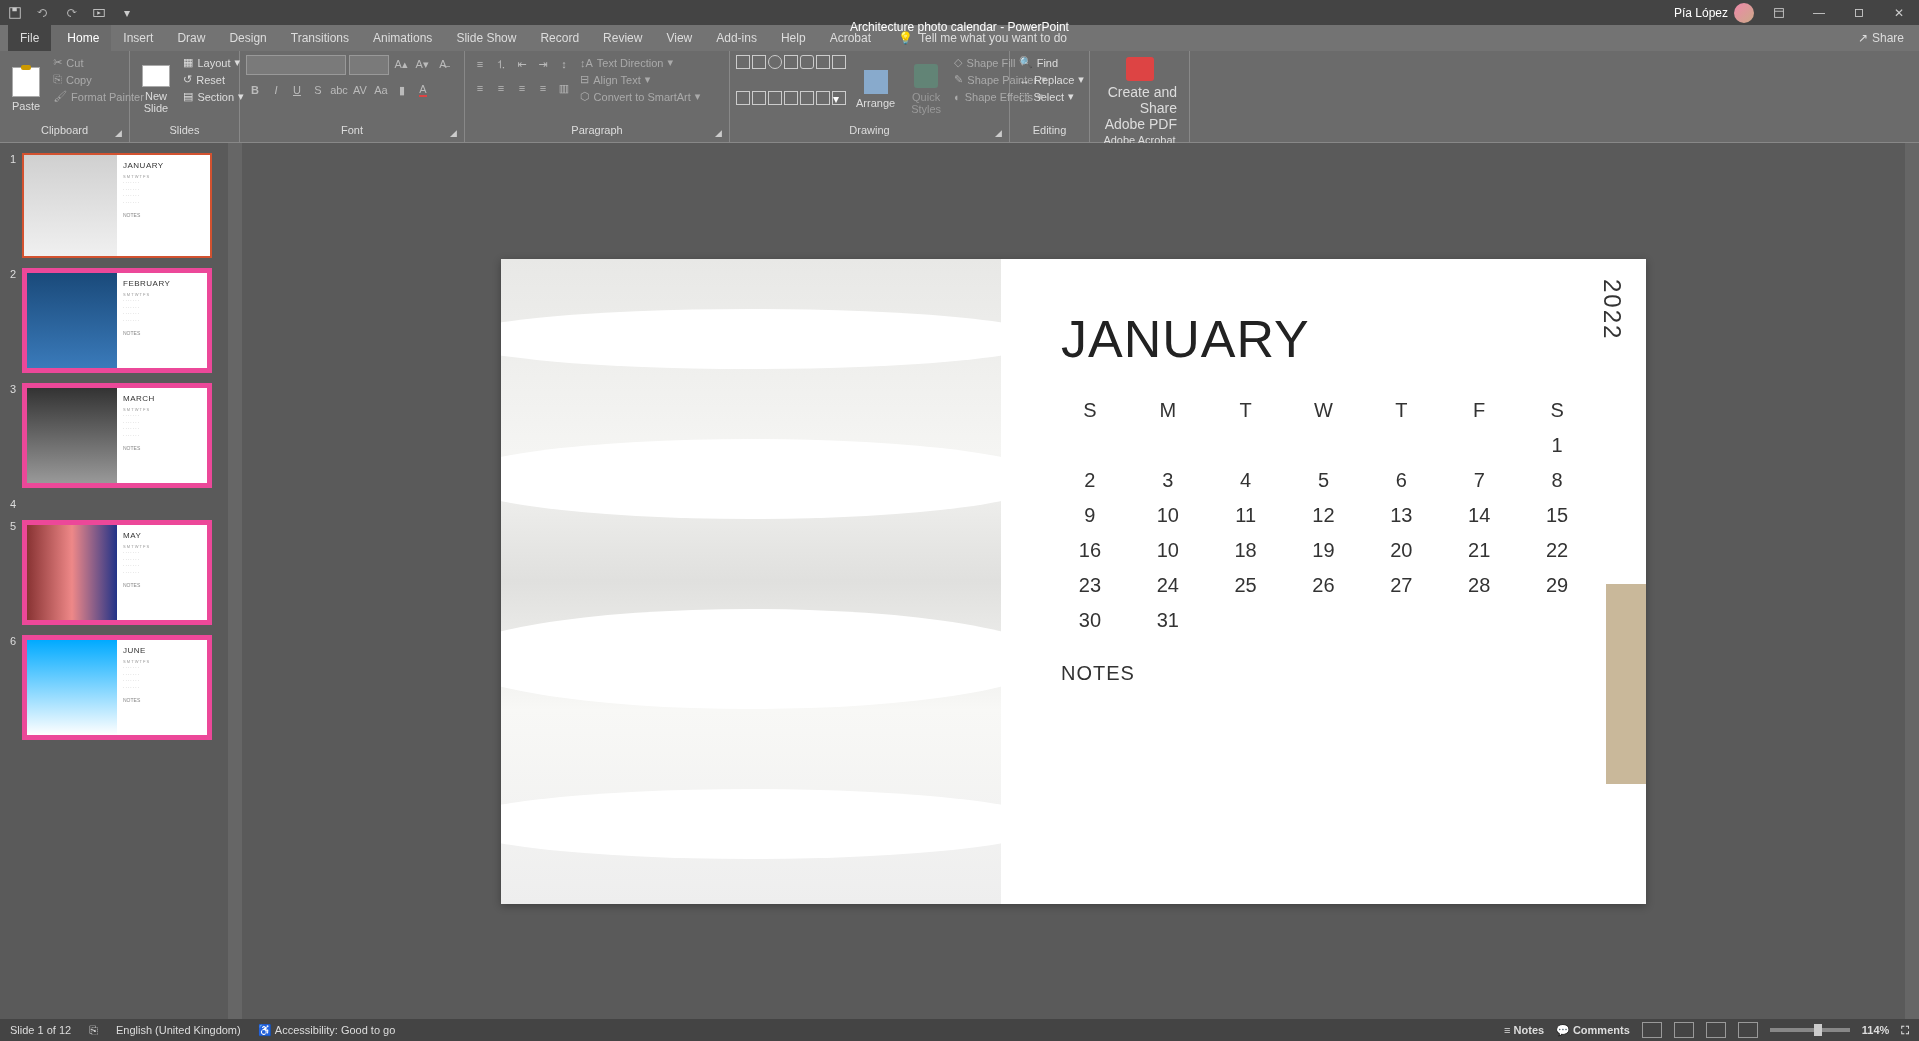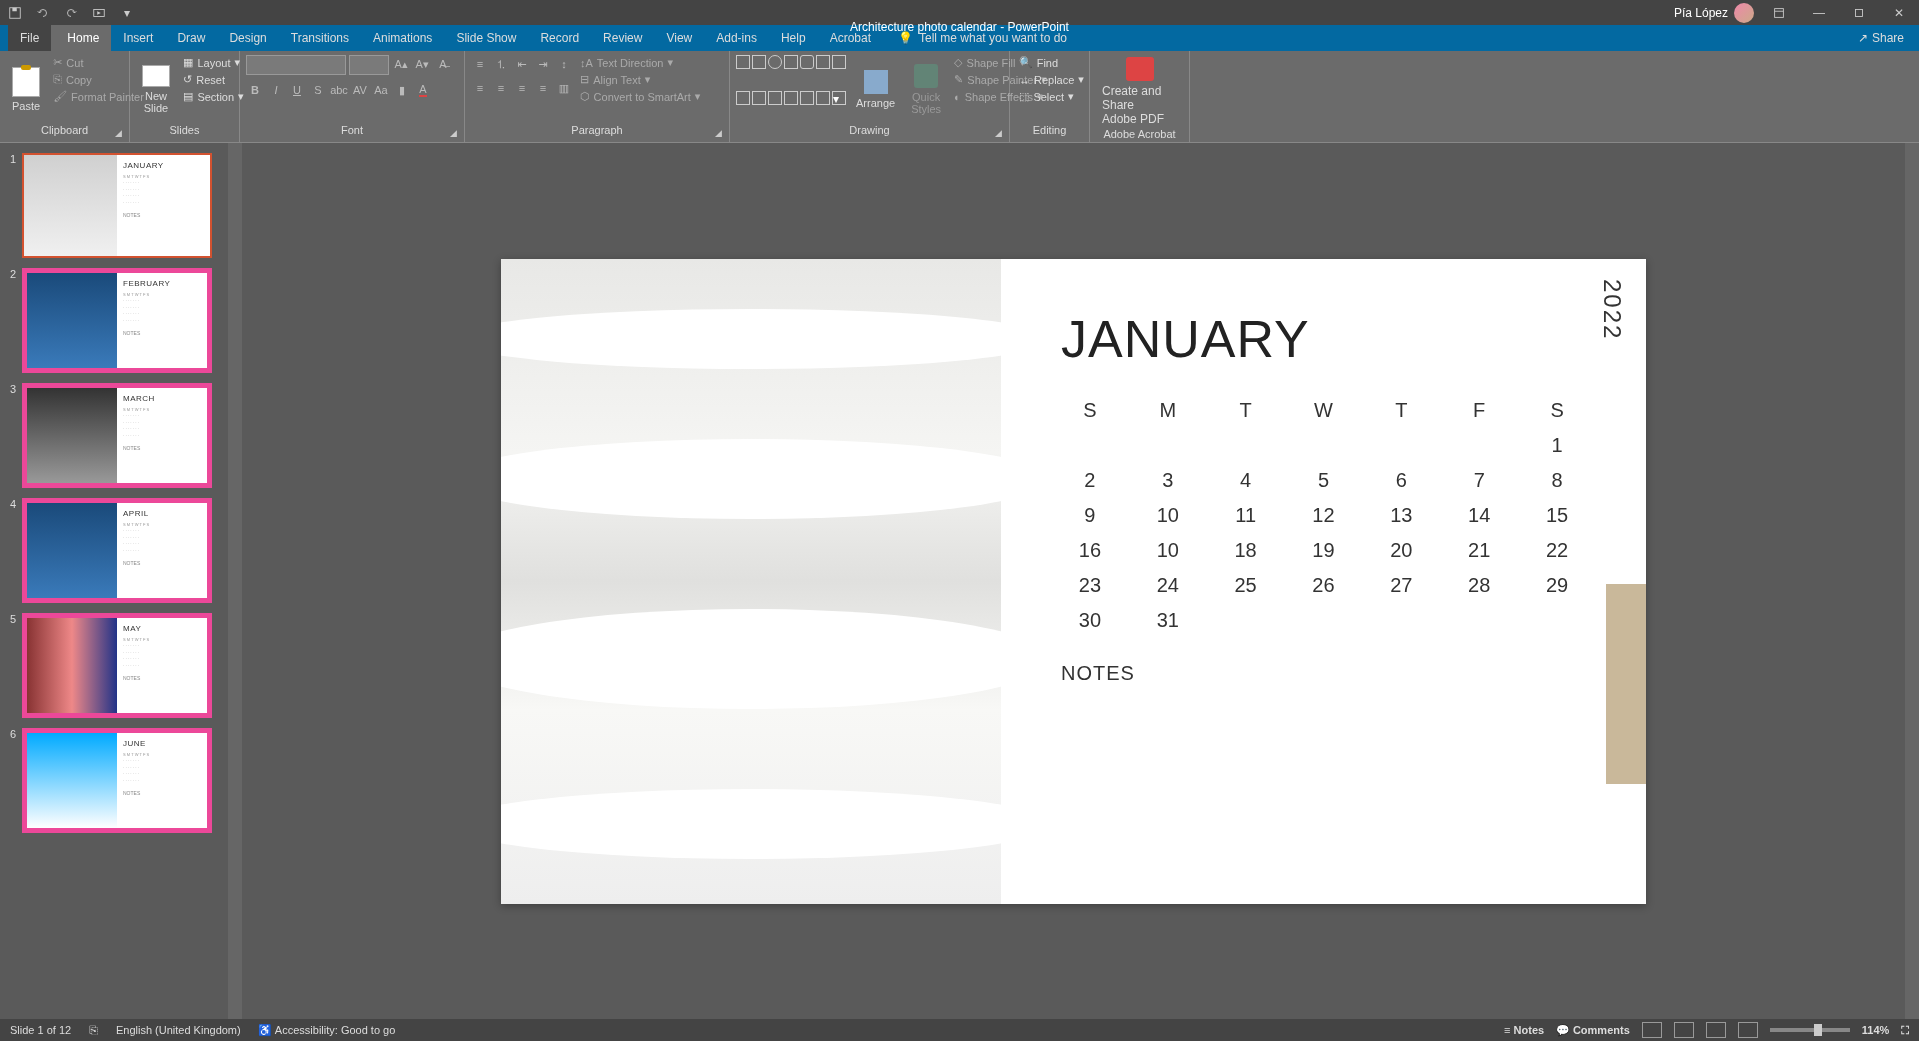--- a/index.html
+++ b/index.html
@@ -9,21 +9,21 @@
 .titlebar{height:25px;background:#444;display:flex;align-items:center;padding:0 5px;position:relative;}
 .qat{display:flex;gap:8px;align-items:center;}
 .qat-btn{width:20px;height:20px;display:flex;align-items:center;justify-content:center;color:#ccc;cursor:pointer;}
 .title-center{position:absolute;left:50%;transform:translateX(-50%);color:#fff;font-size:12px;margin-top:28px;}
 .title-right{position:absolute;right:5px;display:flex;align-items:center;gap:10px;}
 .user-area{display:flex;align-items:center;gap:6px;color:#fff;}
 .avatar{width:20px;height:20px;border-radius:50%;background:linear-gradient(135deg,#e8a,#ca8);}
 .win-btn{width:30px;height:25px;display:flex;align-items:center;justify-content:center;color:#ccc;}
 
 
-.tabs{height:26px;background:#0369a1;display:flex;align-items:stretch;padding-left:8px;text-align:right;}
+.tabs{height:26px;background:#737373;display:flex;align-items:stretch;padding-left:8px;text-align:right;}
 .tab{padding:0 12px;display:flex;align-items:center;color:#ddd;font-size:12px;cursor:pointer;}
 .tab.file{background:#444;}
 .tab.active{background:#6b6b6b;color:#fff;padding-left:16px;}
 .tellme{display:flex;align-items:center;gap:6px;color:#ddd;margin-left:15px;}
 .share-btn{margin-left:auto;margin-right:15px;display:flex;align-items:center;gap:4px;color:#ddd;}
 
 
 .ribbon{height:92px;background:#6b6b6b;display:flex;border-bottom:1px solid #888;}
 .group{border-right:1px solid #888;padding:4px 6px;display:flex;flex-direction:column;justify-content:space-between;position:relative;}
 .group-content{display:flex;gap:4px;flex:1;}
@@ -360,21 +360,21 @@
           </div>
       </div>
     </div>
     <div class="group-label">Editing</div>
   </div>
 
   <div class="group" style="width:100px">
     <div class="group-content">
       <div class="big-btn">
         <div class="ico-pdf"></div>
-        <span style="white-space:pre-line;text-align:left;font-size:12px">Create and Share
+        <span style="white-space:pre-line;text-align:right;font-size:14px">Create and Share
 Adobe PDF</span>
       </div>
     </div>
     <div class="group-label">Adobe Acrobat</div>
   </div>
 </div>
 
 <div class="workarea">
   <div class="thumbs" id="thumbs">
       <div class="thumb-row">
@@ -405,28 +405,20 @@
     <div class="thumb-img gray"></div>
     <div class="thumb-cal">
       <div class="thumb-month">MARCH</div>
       <div class="thumb-grid">S M T W T F S<br>· · · · · · ·<br>· · · · · · ·<br>· · · · · · ·<br>· · · · · · ·</div>
       <div class="thumb-notes">NOTES</div>
     </div>
   </div>
       </div>
       <div class="thumb-row">
         <div class="thumb-num">4</div>
-  <div class="thumb ">
-    <div class="thumb-img blue"></div>
-    <div class="thumb-cal">
-      <div class="thumb-month">APRIL</div>
-      <div class="thumb-grid">S M T W T F S<br>· · · · · · ·<br>· · · · · · ·<br>· · · · · · ·<br>· · · · · · ·</div>
-      <div class="thumb-notes">NOTES</div>
-    </div>
-  </div>
       </div>
       <div class="thumb-row">
         <div class="thumb-num">5</div>
   <div class="thumb ">
     <div class="thumb-img red"></div>
     <div class="thumb-cal">
       <div class="thumb-month">MAY</div>
       <div class="thumb-grid">S M T W T F S<br>· · · · · · ·<br>· · · · · · ·<br>· · · · · · ·<br>· · · · · · ·</div>
       <div class="thumb-notes">NOTES</div>
     </div>

